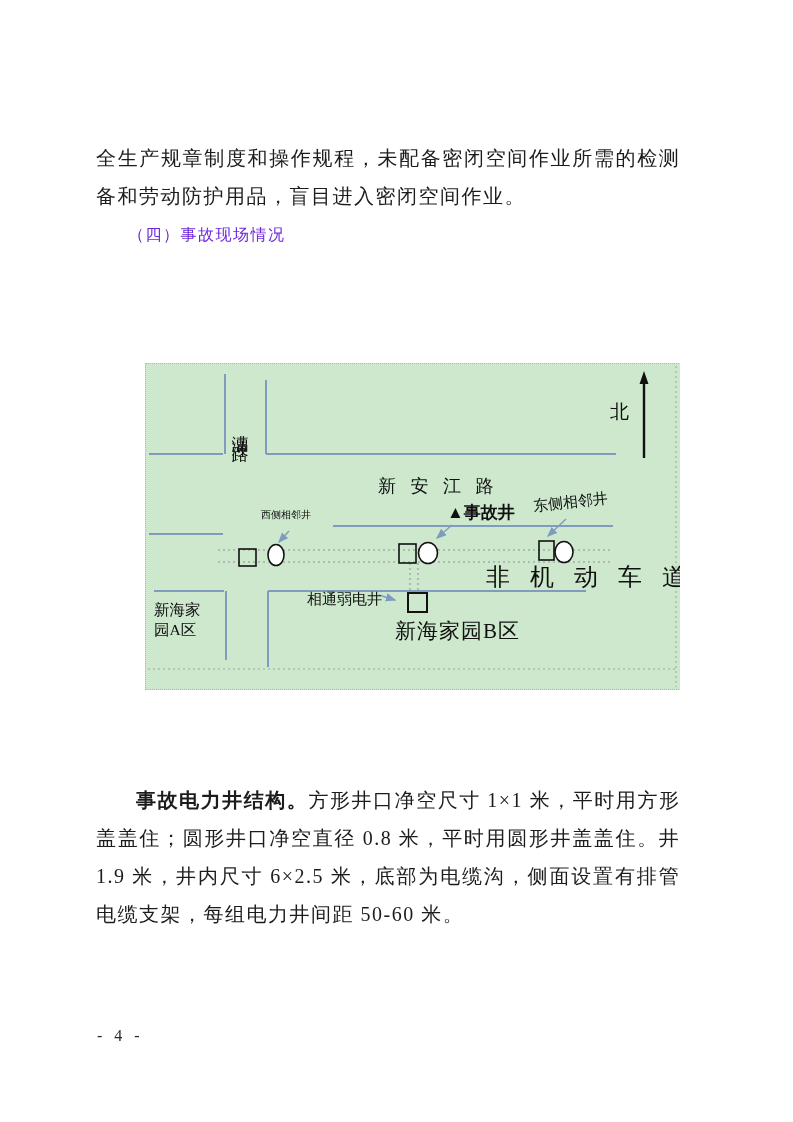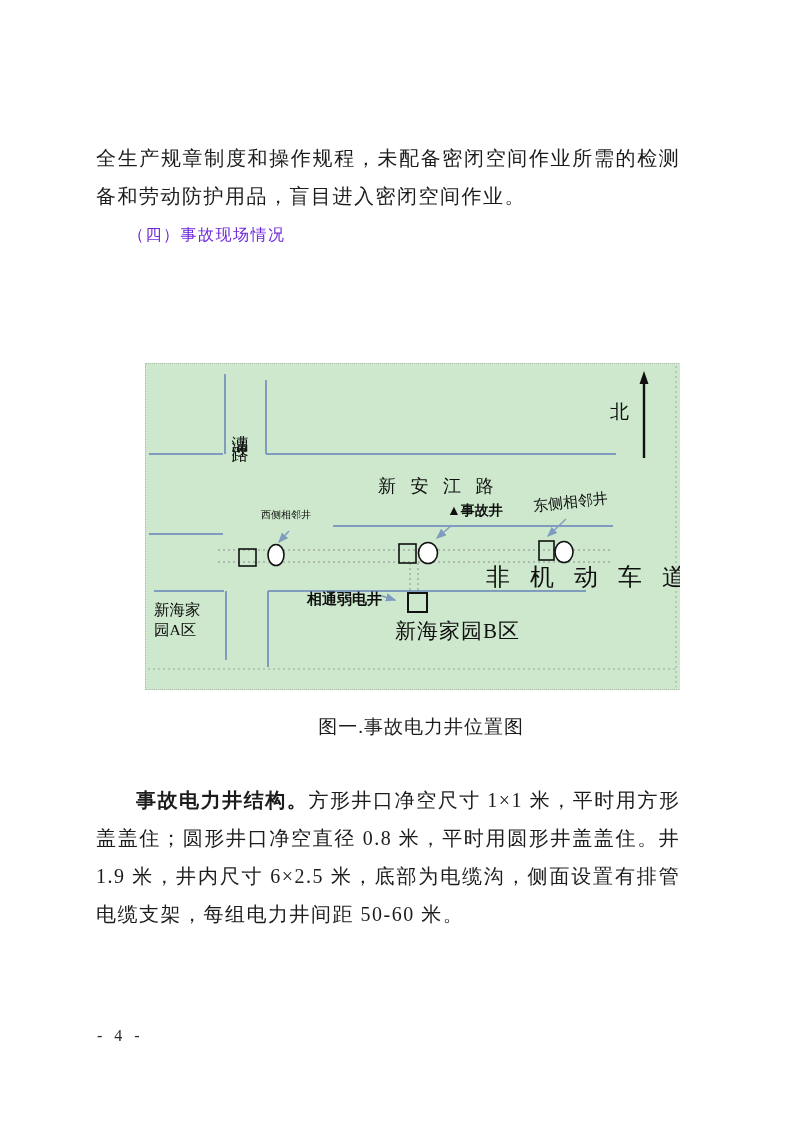--- a/index.html
+++ b/index.html
@@ -21,25 +21,25 @@
   }
   .figure{
     position:absolute;left:145px;top:363px;width:536px;height:327px;
     background:#cde8cd;border:1px dotted #a9bca9;box-sizing:border-box;
   }
   .figure svg{position:absolute;left:0;top:0;}
   .fig-label{position:absolute;color:#101010;white-space:nowrap;line-height:1.15;}
   .lbl-caochong{left:84px;top:58px;writing-mode:vertical-rl;font-size:17px;letter-spacing:5px;}
   .lbl-north{left:464px;top:37px;font-size:19px;}
   .lbl-xinanjiang{left:232px;top:112px;font-size:18px;letter-spacing:5px;}
-  .lbl-accident{left:301px;top:139px;font-size:14px;font-weight:600;}
+  .lbl-accident{left:301px;top:139px;font-size:17px;font-weight:600;}
   .lbl-east{left:387px;top:130px;font-size:15px;transform:rotate(-6deg);}
   .lbl-west{left:115px;top:145px;font-size:10px;}
   .lbl-nonmotor{left:340px;top:200px;font-size:24px;letter-spacing:7px;}
-  .lbl-weak{left:161px;top:227px;font-size:15px;font-weight:bold;}
+  .lbl-weak{left:161px;top:227px;font-size:15px;}
   .lbl-communityB{left:249px;top:255px;font-size:21px;letter-spacing:1px;}
   .lbl-communityA{left:8px;top:236px;font-size:15.5px;line-height:20px;white-space:normal;width:54px;font-family:Liberation Serif, serif;}
   .caption{
     position:absolute;left:118px;width:606px;top:714px;
     text-align:center;font-size:19px;letter-spacing:1px;color:#1c1c1c;
   }
   .page-number{
     position:absolute;left:97px;top:1027px;
     font-size:16px;letter-spacing:4px;color:#2a2a2a;
   }
@@ -119,21 +119,20 @@
     <div class="fig-label lbl-west">西侧相邻井</div>
     <div class="fig-label lbl-nonmotor">非 机 动 车 道</div>
     <div class="fig-label lbl-weak">相通弱电井</div>
     <div class="fig-label lbl-communityB">新海家园B区</div>
     <div class="fig-label lbl-communityA">
       <span>新海家</span><br>
       <span>园A区</span>
     </div>
   </div>
 
-  <div class="caption">图一.事故电力井位置图</div>
 
   <div class="body-text indent2" style="top:781px;font-family:Liberation Serif, serif;">
     <b>事故电力井结构。</b><span>方形井口净空尺寸 1×1 米，平时用方形井盖盖住；圆形井口净空直径 0.8 米，平时用圆形井盖盖住。井深 1.9 米，井内尺寸 6×2.5 米，底部为电缆沟，侧面设置有排管和电缆支架，每组电力井间距 50-60 米。</span>
   </div>
 
   <div class="page-number">- 4 -</div>
 
 </div>
 
 </body></html>

